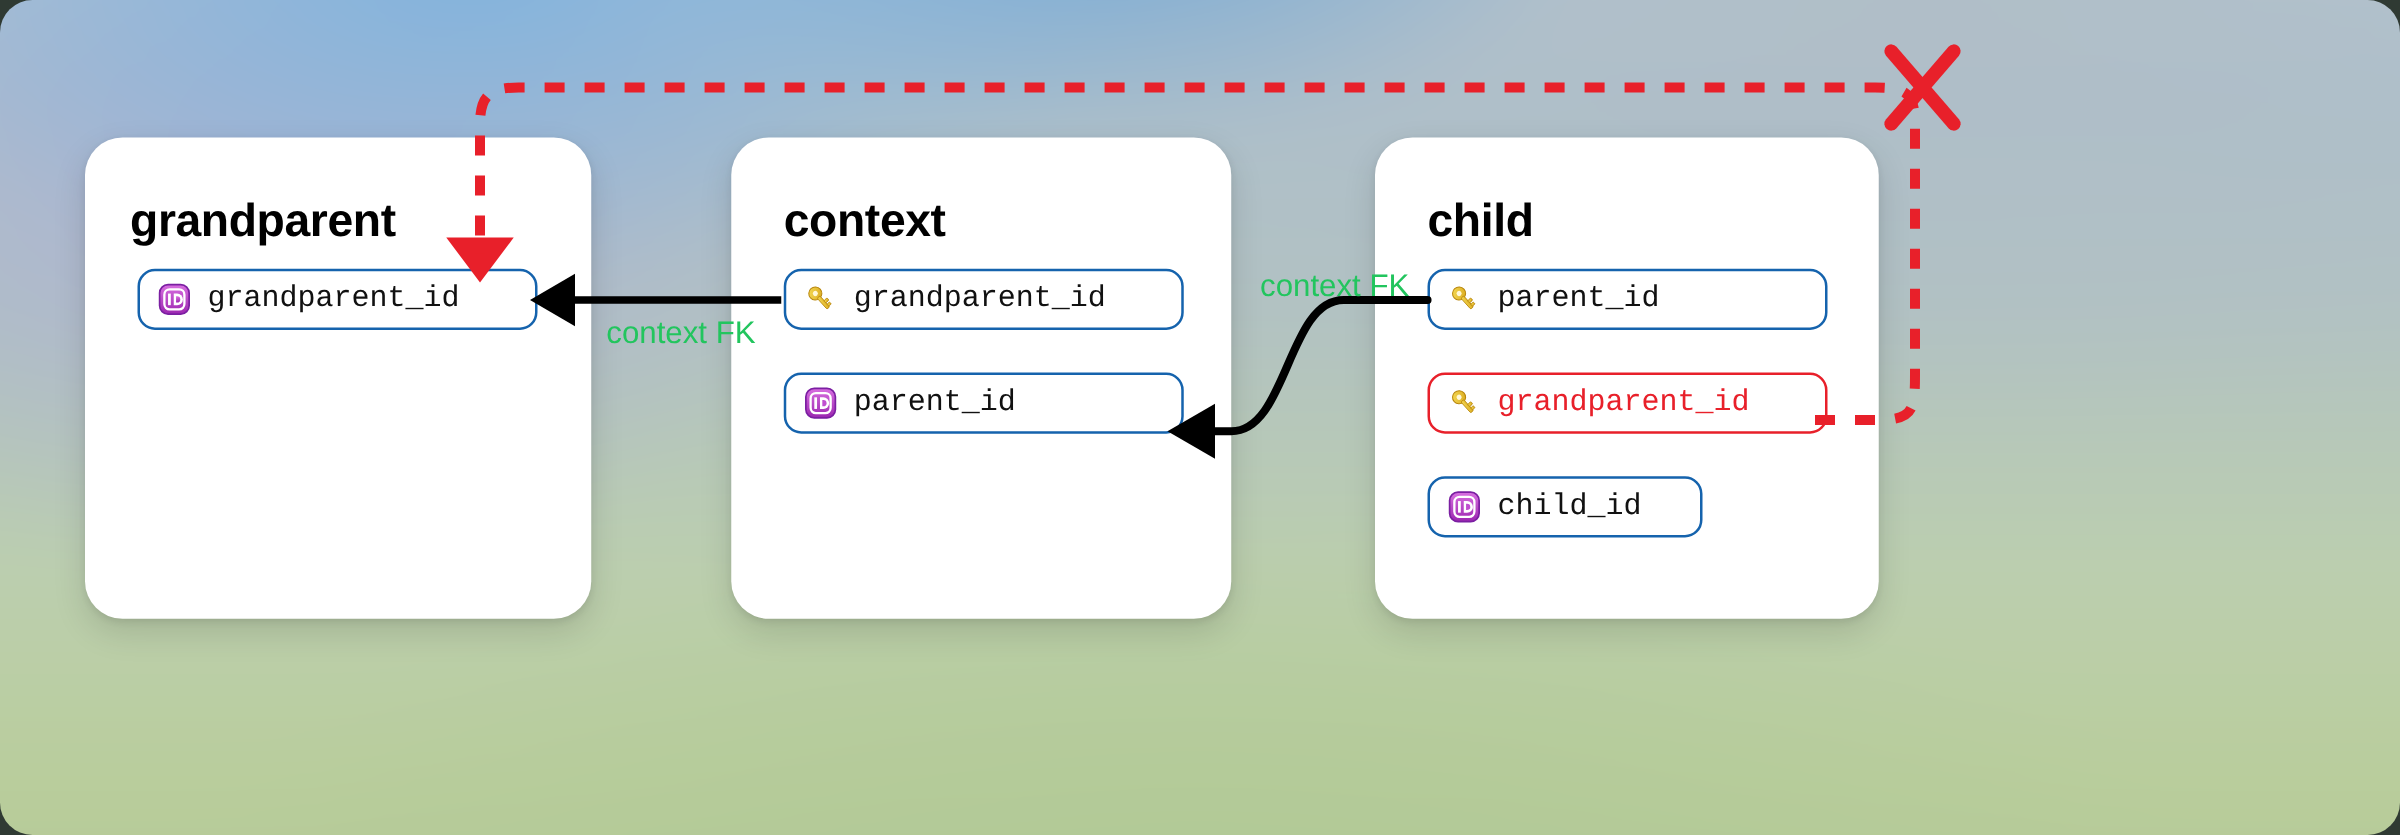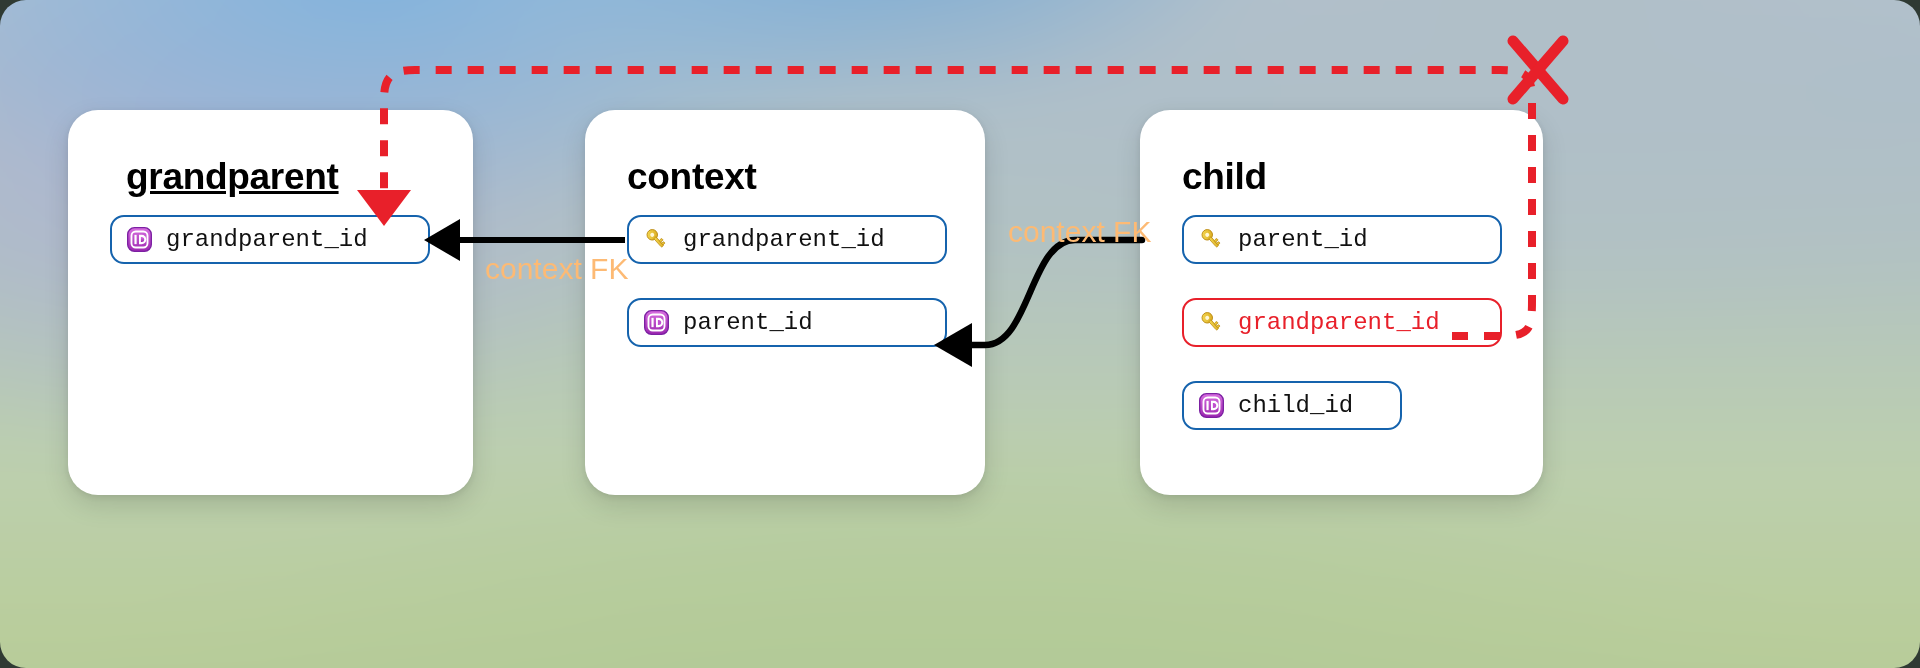--- a/index.html
+++ b/index.html
@@ -51,38 +51,38 @@
     font-family:"Liberation Mono", monospace;
     font-size:24px;color:#111;white-space:nowrap;margin-left:13px;
   }
   .field.err .field-label{color:#e8202a;}
 
   
   .ico{width:27px;height:27px;flex:0 0 auto;display:block;}
 
   
   .edge-label{
-    position:absolute;font-size:30px;color:#fdba74;white-space:nowrap;
+    position:absolute;font-size:25px;color:#22c55e;white-space:nowrap;
     font-family:"Liberation Sans", sans-serif;
   }
 
   svg.overlay{position:absolute;left:0;top:0;width:1920px;height:668px;overflow:visible;pointer-events:none;}
 </style>
 </head>
 <body>
 
 <div id="stage">
 
   <div class="bg-wrap">
     <div class="bg-base"></div>
     <div class="bg-vignette"></div>
   </div>
 
   <div class="card" style="left:68px;top:110px;width:405px;height:385px;">
-    <div class="card-title" style="left:58px;top:46px;text-decoration:underline;">grandparent</div>
+    <div class="card-title" style="left:36px;top:46px;">grandparent</div>
 
     <div class="field" style="left:42px;top:105px;width:320px;">
       <svg class="ico" viewBox="0 0 32 32">
         <defs>
             <linearGradient id="gid1" x1="0" y1="0" x2="0" y2="1">
           <stop offset="0" stop-color="#d86fe0"></stop>
               <stop offset="1" stop-color="#9c27b0"></stop>
         </linearGradient>
           </defs>
         <rect x="2" y="2" width="28" height="28" rx="8" fill="url(#gid1)" stroke="#7b1fa2" stroke-width="1.6"></rect>
@@ -122,21 +122,21 @@
         <rect x="2" y="2" width="28" height="28" rx="8" fill="url(#gid1)" stroke="#7b1fa2" stroke-width="1.6"></rect>
         <rect x="6.5" y="6.5" width="19" height="19" rx="5" fill="none" stroke="#fff" stroke-width="2.2"></rect>
         <rect x="10" y="10.5" width="2.6" height="11" fill="#fff"></rect>
         <path d="M15.4 10.5h3.2a5.5 5.5 0 0 1 0 11h-3.2z" fill="#fff"></path>
         <path d="M17.6 13h1a3 3 0 0 1 0 6h-1z" fill="#c04fd0"></path>
       </svg>
       <span class="field-label">parent_id</span>
     </div>
   </div>
 
-  <div class="card" style="left:1100px;top:110px;width:403px;height:385px;margin-left:40px;">
+  <div class="card" style="left:1100px;top:110px;width:403px;height:385px;">
     <div class="card-title" style="left:42px;top:46px;">child</div>
 
     <div class="field" style="left:42px;top:105px;width:320px;">
       <svg class="ico" viewBox="0 0 32 32">
         <g transform="rotate(-42 16 16)">
           <circle cx="16" cy="8.5" r="6.2" fill="url(#gk1)" stroke="#b8860b" stroke-width="1"></circle>
           <circle cx="16" cy="8.5" r="2.4" fill="#fff8d8"></circle>
           <rect x="14.3" y="13" width="3.4" height="14" rx="1.3" fill="url(#gk1)" stroke="#b8860b" stroke-width=".8"></rect>
           <rect x="17.3" y="19" width="4.2" height="2.8" rx="1" fill="url(#gk1)" stroke="#b8860b" stroke-width=".8"></rect>
           <rect x="17.3" y="23.4" width="3.4" height="2.6" rx="1" fill="url(#gk1)" stroke="#b8860b" stroke-width=".8"></rect>

